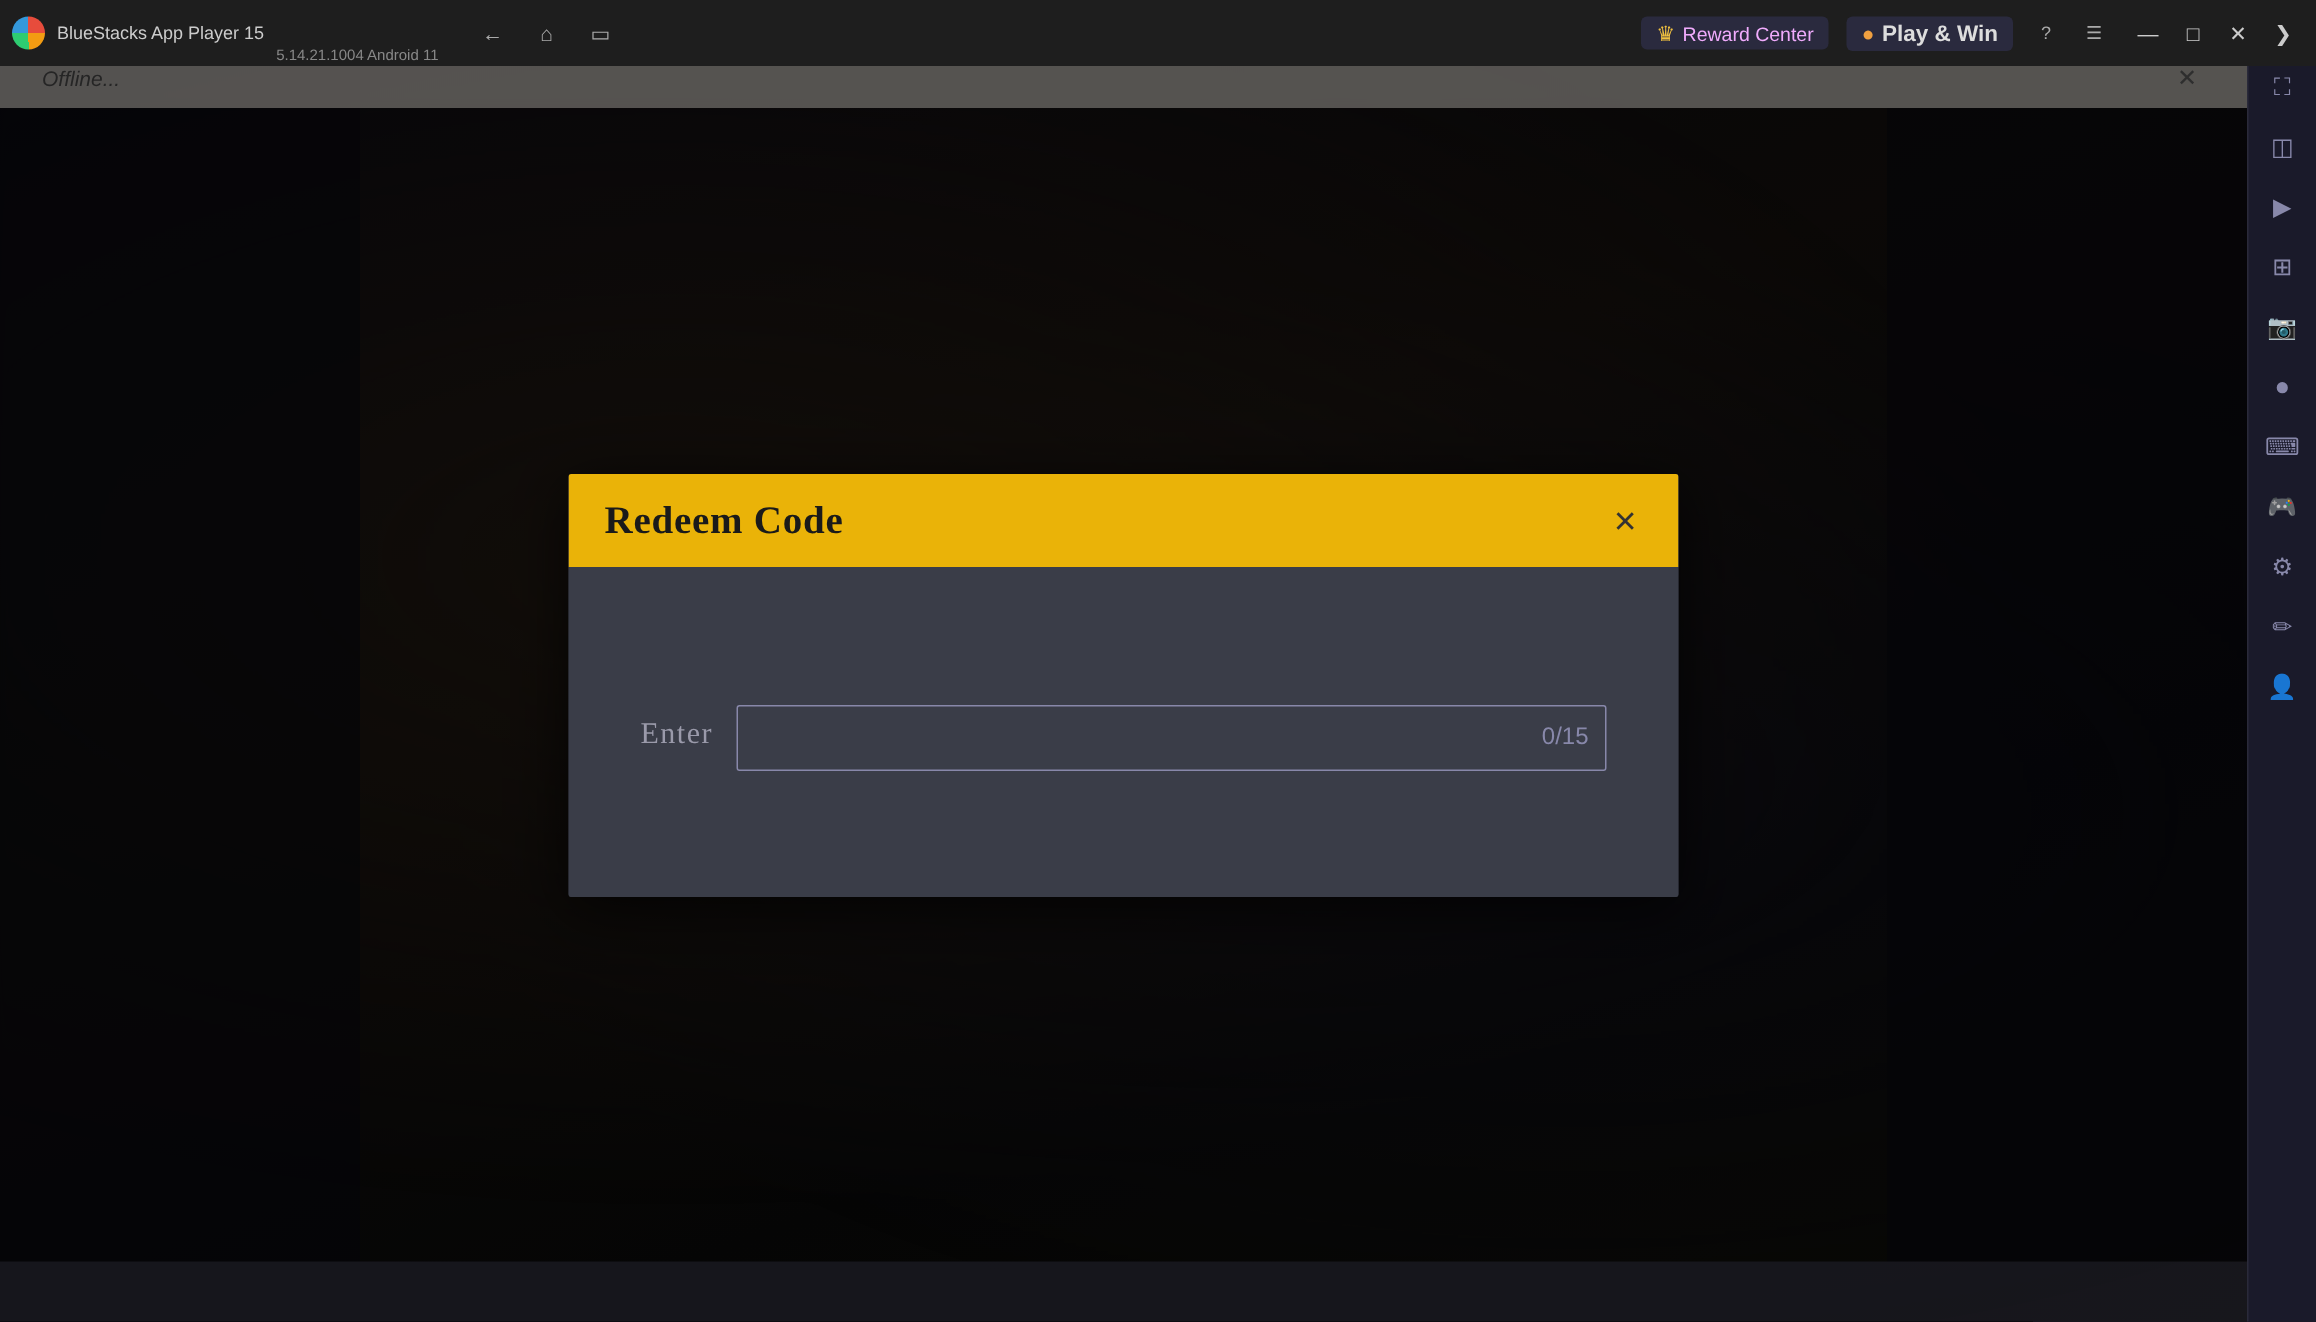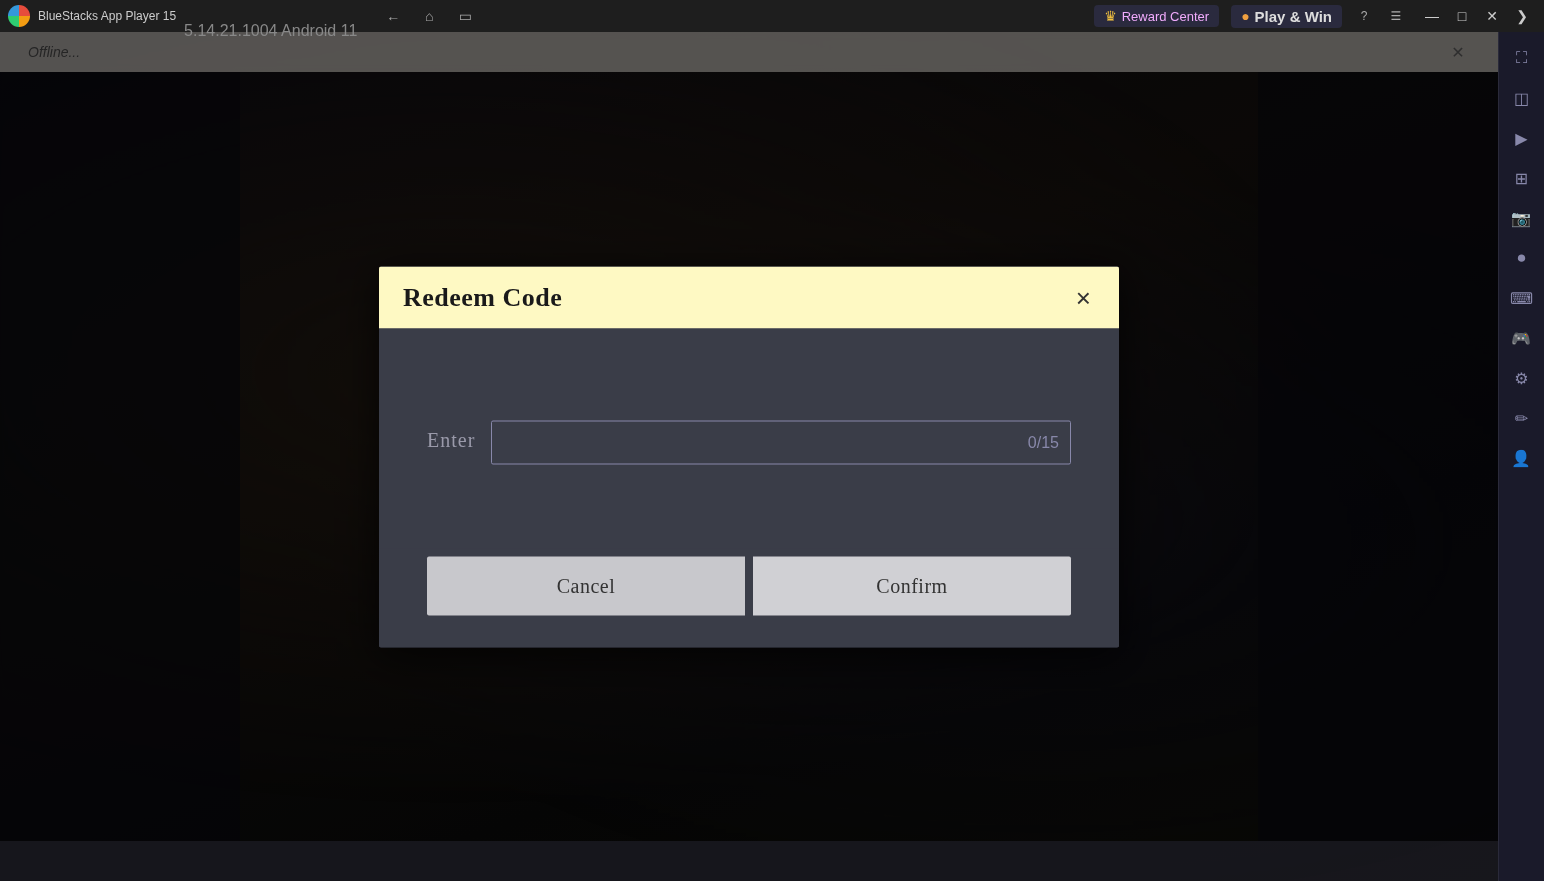--- a/index.html
+++ b/index.html
@@ -20,21 +20,21 @@
       background: linear-gradient(135deg, #0d0d1a 0%, #1a1020 30%, #0d0d0d 60%, #1a1510 100%);
       z-index: 0;
     }
 
     
     .titlebar {
       position: absolute;
       top: 0;
       left: 0;
       right: 0;
-      height: 32px;
+      height: 44px;
       background: #1e1e1e;
       display: flex;
       align-items: center;
       z-index: 100;
       padding: 16px 8px;
       gap: 8px;
     }
 
     .titlebar-logo {
       width: 22px;
@@ -45,21 +45,21 @@
     }
 
     .titlebar-appname {
       color: #cccccc;
       font-size: 12px;
       flex-shrink: 0;
     }
 
     .titlebar-version {
       color: #888;
-      font-size: 16px;
+      font-size: 10px;
       flex-shrink: 0;
       margin-top: 30px;
     }
 
     .titlebar-nav {
       display: flex;
       gap: 12px;
       margin-left: 16px;
       align-items: center;
     }
@@ -252,21 +252,21 @@
       transform: translate(-50%, -50%);
       width: 740px;
       background: #3a3d48;
       z-index: 30;
       border-radius: 2px;
       overflow: hidden;
       box-shadow: 0 8px 40px rgba(0,0,0,0.7);
     }
 
     .modal-header {
-      background: #fef9c3;
+      background: #eab308;
       padding: 16px 24px;
       display: flex;
       align-items: center;
       justify-content: space-between;
     }
 
     .modal-title {
       font-size: 26px;
       font-weight: 700;
       color: #1a1a1a;
@@ -483,24 +483,20 @@
 
     <div class="modal-body">
       <div class="modal-label">Enter</div>
 
       <div class="modal-input-wrap">
         <input class="modal-input" type="text" maxlength="15" value="" style="">
         <span class="modal-input-counter">0/15</span>
       </div>
     </div>
 
-    <div class="modal-footer">
-      <button class="modal-btn-cancel">Cancel</button>
-      <button class="modal-btn-confirm">Confirm</button>
-    </div>
   </div>
 
   <div class="game-bottombar">
     <div class="bottom-tab"></div>
     <div class="bottom-tab"></div>
     <div class="bottom-tab"></div>
   </div>
 </div>
 
 </body></html>

